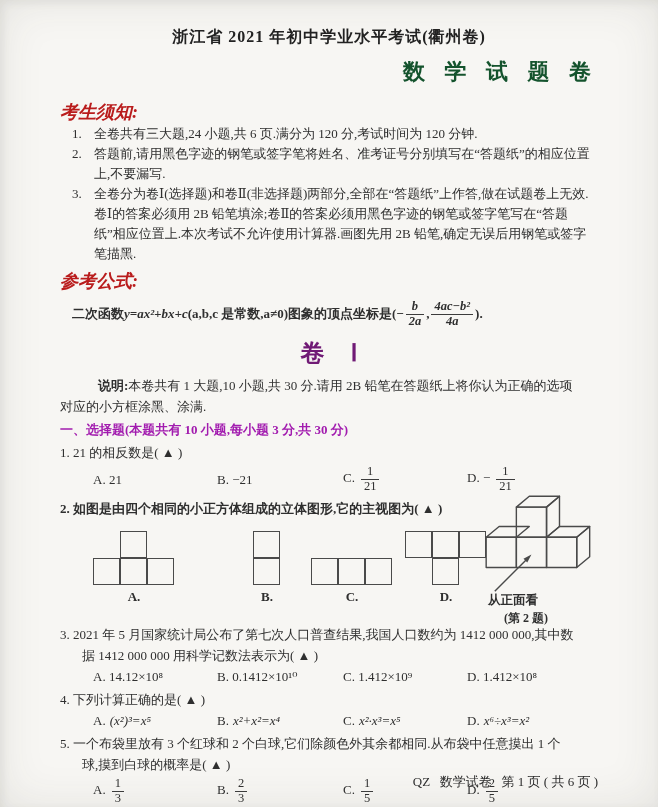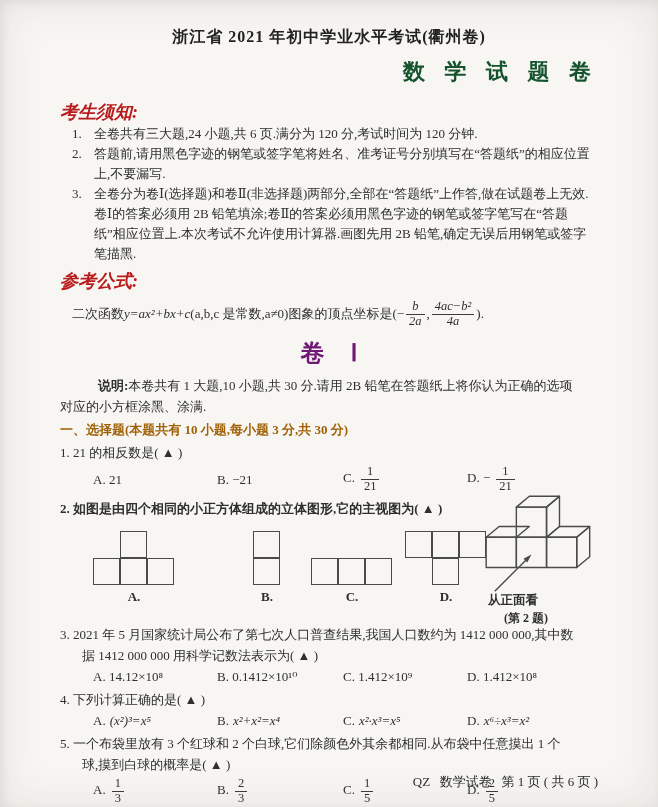--- a/index.html
+++ b/index.html
@@ -18,30 +18,30 @@
   }
   .exam-title { text-align:center; font-weight:bold; font-size:16px; color:#222; letter-spacing:1px; }
   .paper-title { text-align:right; font-weight:bold; font-size:22px; color:#14532d; letter-spacing:7px; margin-top:9px; }
   .bold-head { font-weight:bold; font-size:18px; color:#b91c1c;font-style:italic; }
   .notice { margin-top:13px; }
   .notice-items { padding-left:12px; }
   .notice-item { display:flex; line-height:20px; }
   .notice-item .num { flex:0 0 22px; }
   .notice-item .txt { flex:1; }
   .formula-sec { margin-top:5px; }
-  .formula-line { margin-top:4px; padding-left:12px; height:34px; display:flex; align-items:center; }
+  .formula-line { margin-top:4px; padding-left:12px; height:34px; display:flex; align-items:center;font-weight:bold; }
   .it { font-style:italic; }
   .frac { display:inline-block; text-align:center; vertical-align:middle; line-height:1.1; font-size:12.5px; margin:0 2px; }
   .frac .fn { display:block; padding:0 3px; }
   .frac .fd { display:block; border-top:1px solid #3c3c3c; padding:0 3px; }
   .juan-title { text-align:center; font-weight:bold; font-size:24px; color:#701a75; margin-top:6px; }
   .juan-title .numeral { margin-left:26px; font-family:"Liberation Serif",serif; }
   .instr { margin-top:6px; line-height:21px; }
   .instr-line1 { padding-left:38px; }
-  .section-title { font-weight:bold; color:#a16207; line-height:21px; margin-top:2px; }
+  .section-title { font-weight:bold; color:#a21caf; line-height:21px; margin-top:2px; }
   .q-text { line-height:21px; }
   .q-line2 { padding-left:22px; line-height:21px; }
   .question { margin-top:2px; }
   .opts { display:grid; grid-template-columns:124px 126px 124px auto; padding-left:33px; align-items:center; line-height:21px; }
   .opts.tall { min-height:33px; }
   .opt { white-space:nowrap; }
   .opt .lbl { margin-right:4px; }
   
   .q2 { position:relative; min-height:124px;font-weight:bold; }
   .q2-figs { display:flex; align-items:flex-end; margin-top:12px; }

